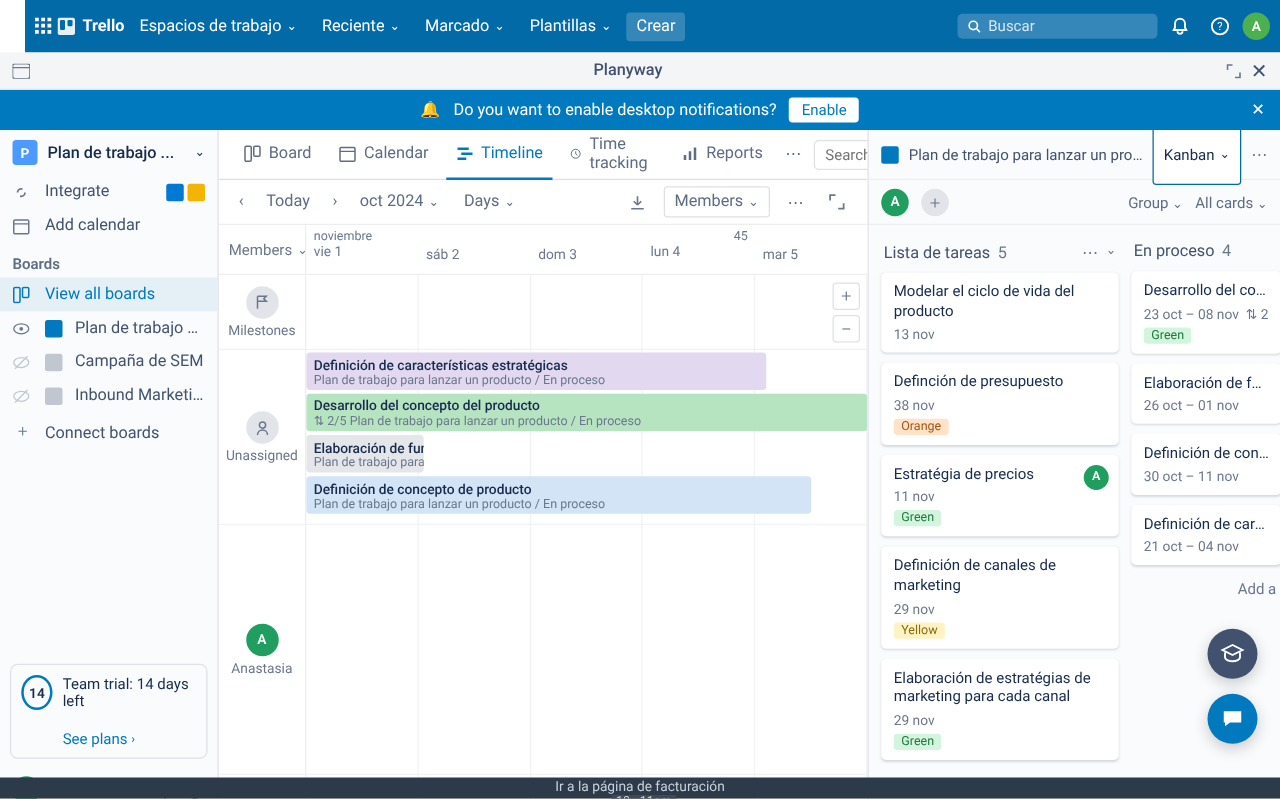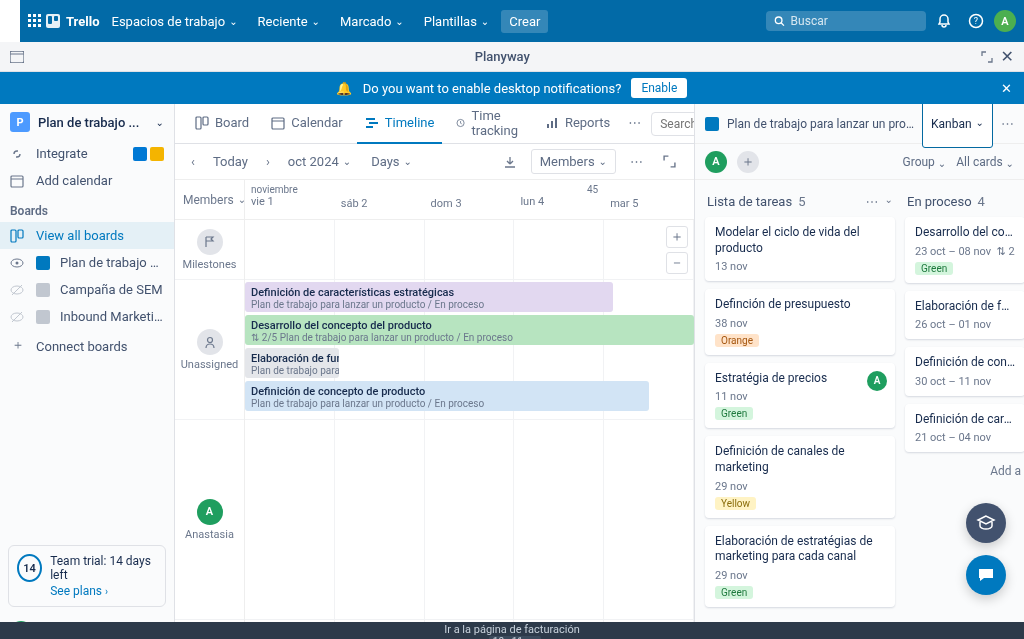--- a/index.html
+++ b/index.html
@@ -38,21 +38,21 @@
 .sidebar-left .sb-item.active { background: #e4f0f6; color: #0079bf; }
 .sidebar-left .sb-section { padding: 10px 10px 4px; font-size: 12px; font-weight: 600; color: #5e6c84; }
 .sidebar-left .sb-ic { width: 16px; text-align: center; color: #6b778c; }
 .sidebar-left .board-color { width: 14px; height: 14px; border-radius: 2px; background: #0079bf; }
 .sidebar-left .board-color.gray { background: #c1c7d0; }
 .sidebar-left .sb-text { flex: 1; white-space: nowrap; overflow: hidden; text-overflow: ellipsis; }
 .sidebar-left .integ-icons { display: flex; gap: 3px; }
 .sidebar-left .mini-ic { width: 14px; height: 14px; border-radius: 2px; }
 .sidebar-left .trial-box { margin: auto 8px 8px; border: 1px solid #dfe1e6; border-radius: 6px; padding: 8px; display: flex; gap: 8px; align-items: flex-start; font-size: 12px; }
 .sidebar-left .trial-circle { width: 28px; height: 28px; border: 2px solid #0079bf; border-radius: 50%; display: flex; align-items: center; justify-content: center; font-size: 11px; font-weight: 600; color: #172b4d; }
-.sidebar-left .see-plans { color: #0079bf; cursor: pointer; display: flex; align-items: center; gap: 3px; margin-top: 2px; }
+.sidebar-left .see-plans { color: #0079bf; cursor: pointer; display: flex; align-items: center; gap: 3px; margin-top: 16px; }
 .sidebar-left .foot { display: flex; align-items: center; gap: 8px; padding: 6px 10px; }
 
 
 .center { flex: 1; display: flex; flex-direction: column; min-width: 0; }
 
 
 .view-tabs { height: 40px; border-bottom: 1px solid #dfe1e6; display: flex; align-items: center; padding: 0 12px; gap: 6px; }
 .view-tab { display: flex; align-items: center; gap: 6px; padding: 0 8px; height: 40px; color: #5e6c84; font-size: 13px; cursor: pointer; border-bottom: 2px solid transparent; }
 .view-tab.active { color: #0079bf; border-bottom-color: #0079bf; }
 .view-tabs .right-tools { margin-left: auto; display: flex; align-items: center; gap: 8px; }

